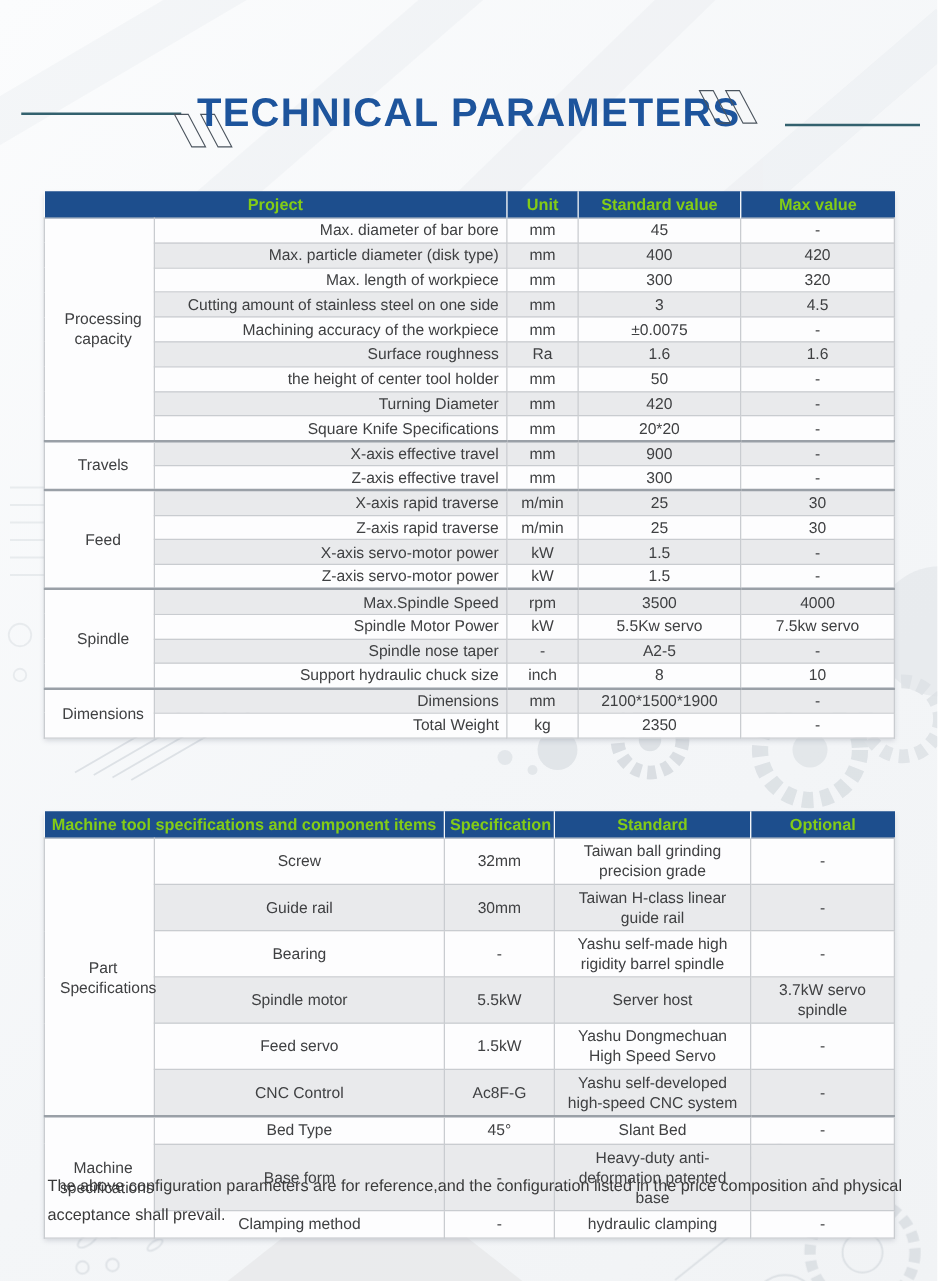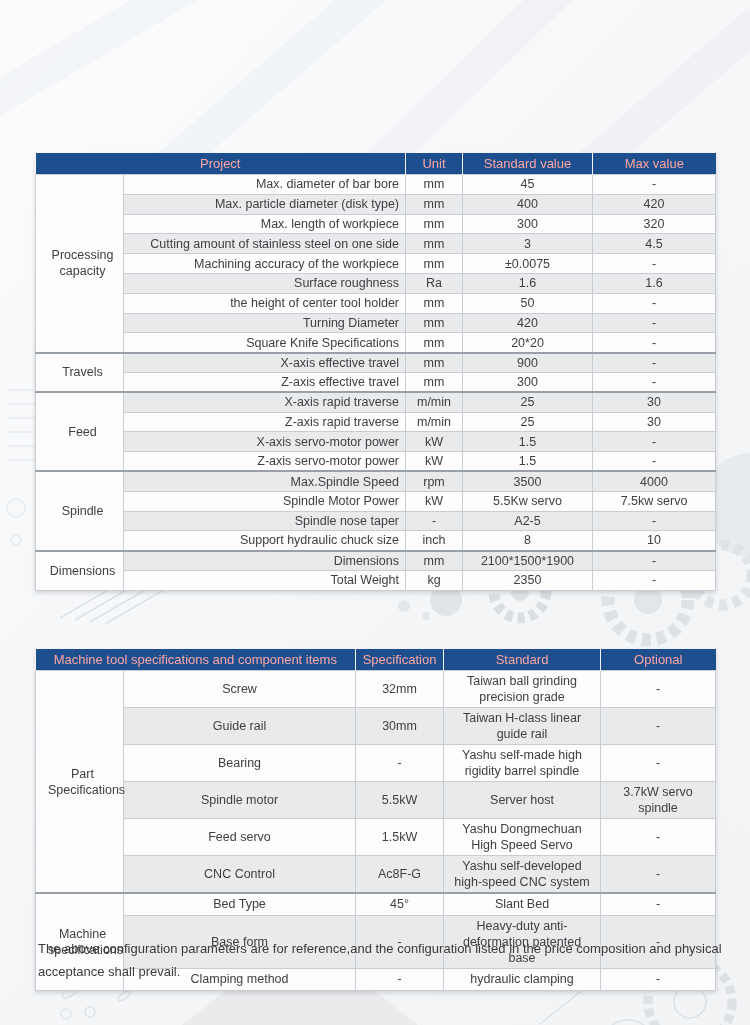--- a/index.html
+++ b/index.html
@@ -33,21 +33,21 @@
 
   
   .spec-table{
     position:absolute;border-collapse:collapse;table-layout:fixed;width:680px;
     background:transparent;box-shadow:0 2px 4px rgba(110,120,135,.28);
     font-size:12.5px;
   }
   #table1{left:35px;top:153px;}
   #table2{left:35px;top:649px;}
   .spec-table thead th{
-    background:var(--header_bg,#1d4e8d);color:#fca5a5;font-weight:normal;
+    background:var(--header_bg,#1d4e8d);color:#84cc16;font-weight:bold;
     font-size:13px;height:21px;padding:0 4px;border-left:1px solid #f4f6f8;
   }
   .spec-table thead th:first-child{border-left:none;}
   .spec-table td,.spec-table th.group{
     border:1px solid #c9ccd0;background:#fdfdfe;
     padding:2px 6px;line-height:1.28;text-align:center;
   }
   #table1 tbody tr{height:19.8px;}
   #table1 td{padding:0 6px;}
   #table1 td.c0{text-align:right;}
@@ -113,20 +113,29 @@
       <line x1="540" y1="1024" x2="620" y2="960"></line>
       <ellipse cx="70" cy="992" rx="9" ry="4" transform="rotate(-35 70 992)"></ellipse>
       <ellipse cx="96" cy="984" rx="9" ry="4" transform="rotate(-35 96 984)"></ellipse>
       <ellipse cx="124" cy="996" rx="7" ry="3" transform="rotate(-35 124 996)"></ellipse>
       <circle cx="66" cy="1014" r="5"></circle>
         <circle cx="90" cy="1012" r="5"></circle>
         <circle cx="78" cy="1030" r="4"></circle>
     </g>
   </svg>
 
+  <header class="title-wrap">
+    <span class="deco-line line-left"></span>
+    <span class="deco-slash sl1"></span>
+    <span class="deco-slash sl2"></span>
+    <h1 class="page-title">TECHNICAL PARAMETERS</h1>
+    <span class="deco-slash sr1"></span>
+    <span class="deco-slash sr2"></span>
+    <span class="deco-line line-right"></span>
+  </header>
 
   <table id="table1" class="spec-table">
     <colgroup>
         <col style="width:88px">
         <col style="width:282px">
         <col style="width:57px">
         <col style="width:130px">
         <col style="width:123px">
       </colgroup>
     <thead>

